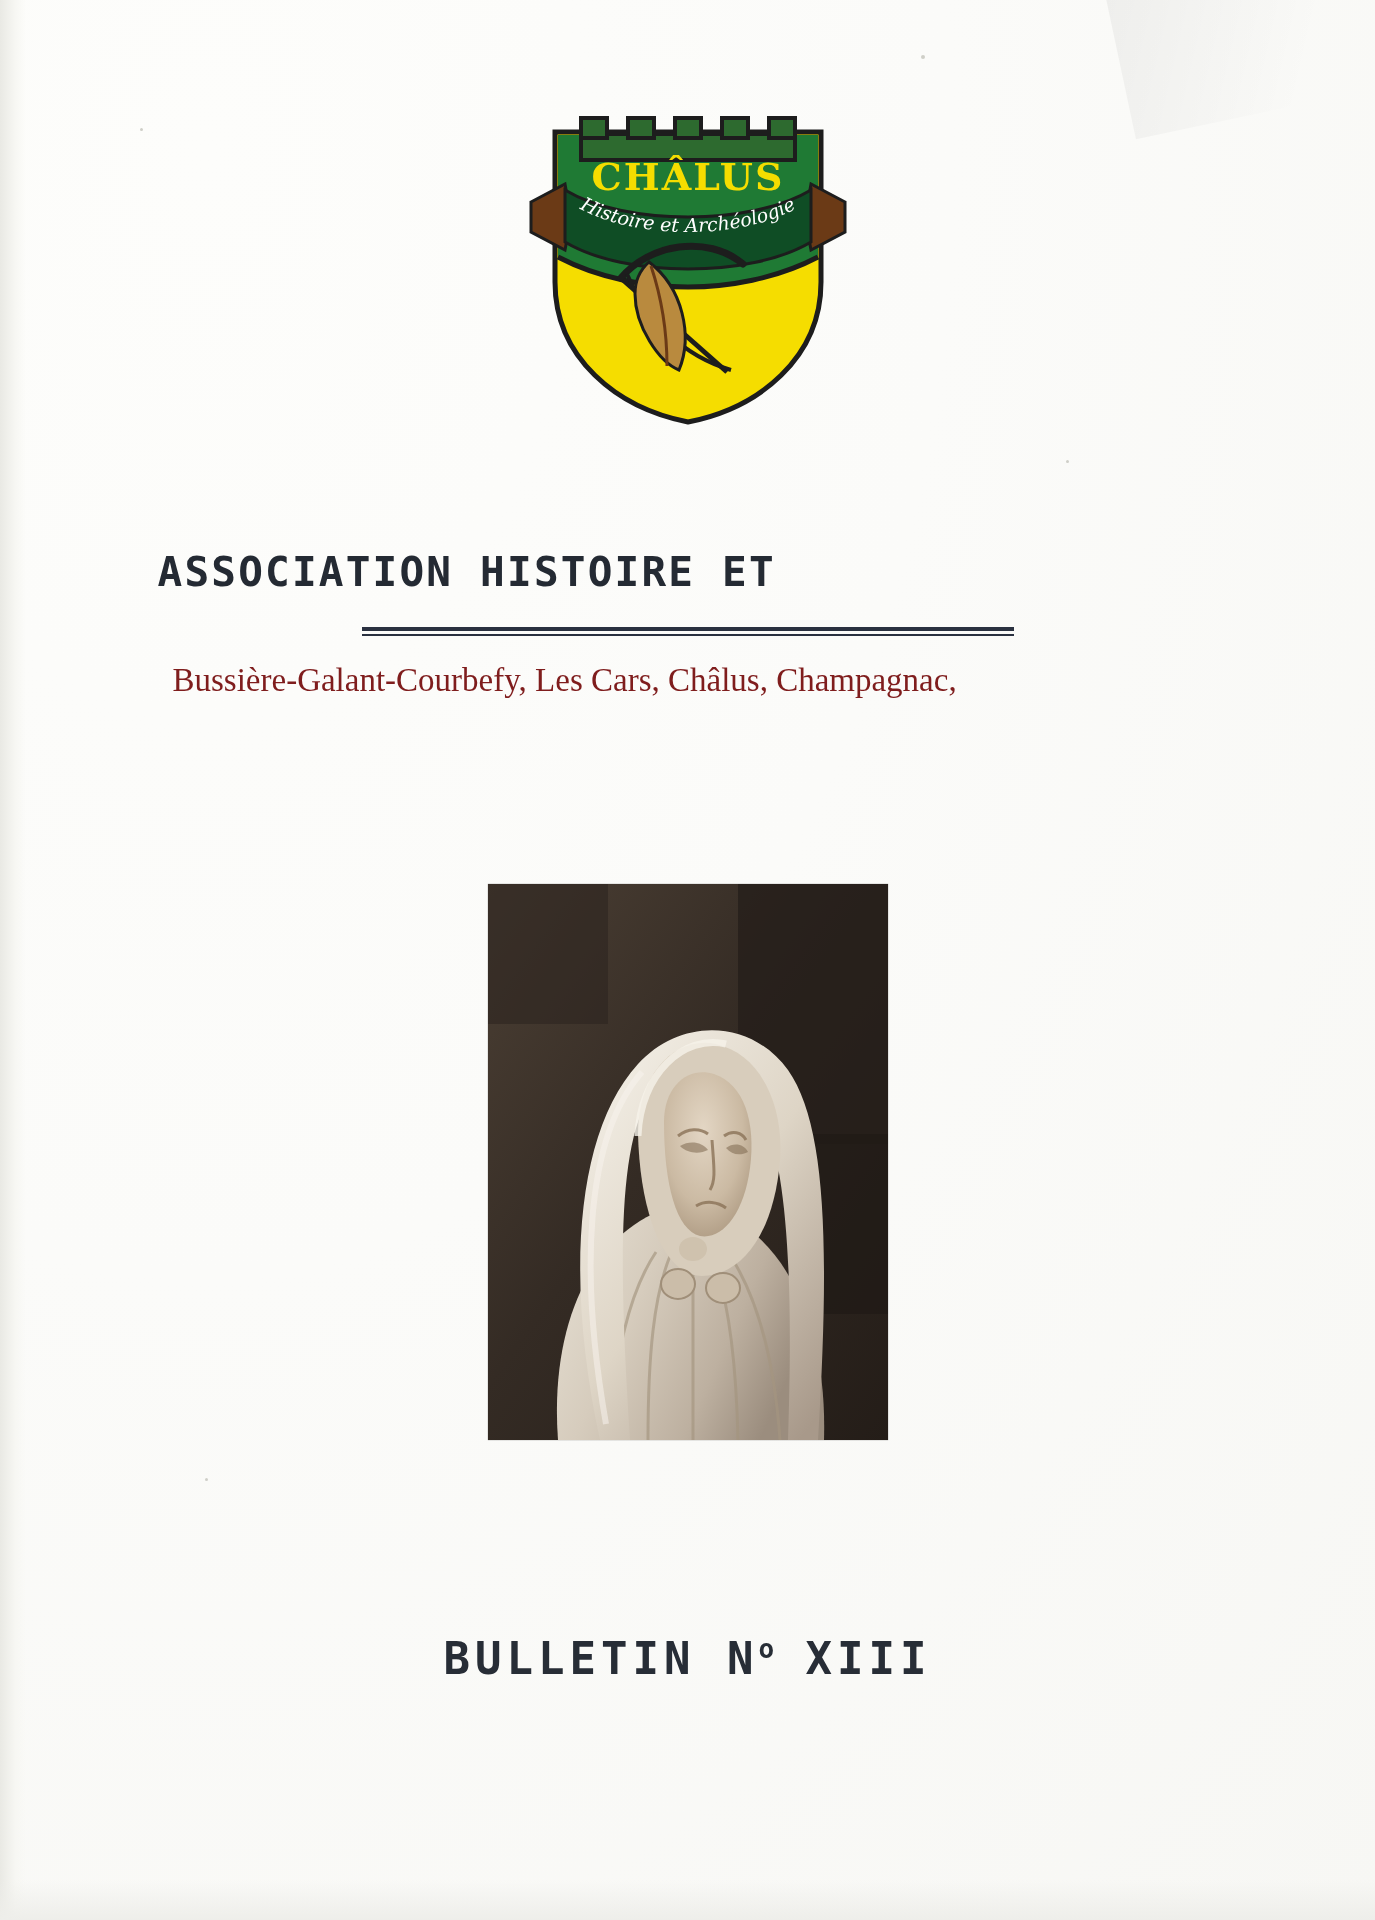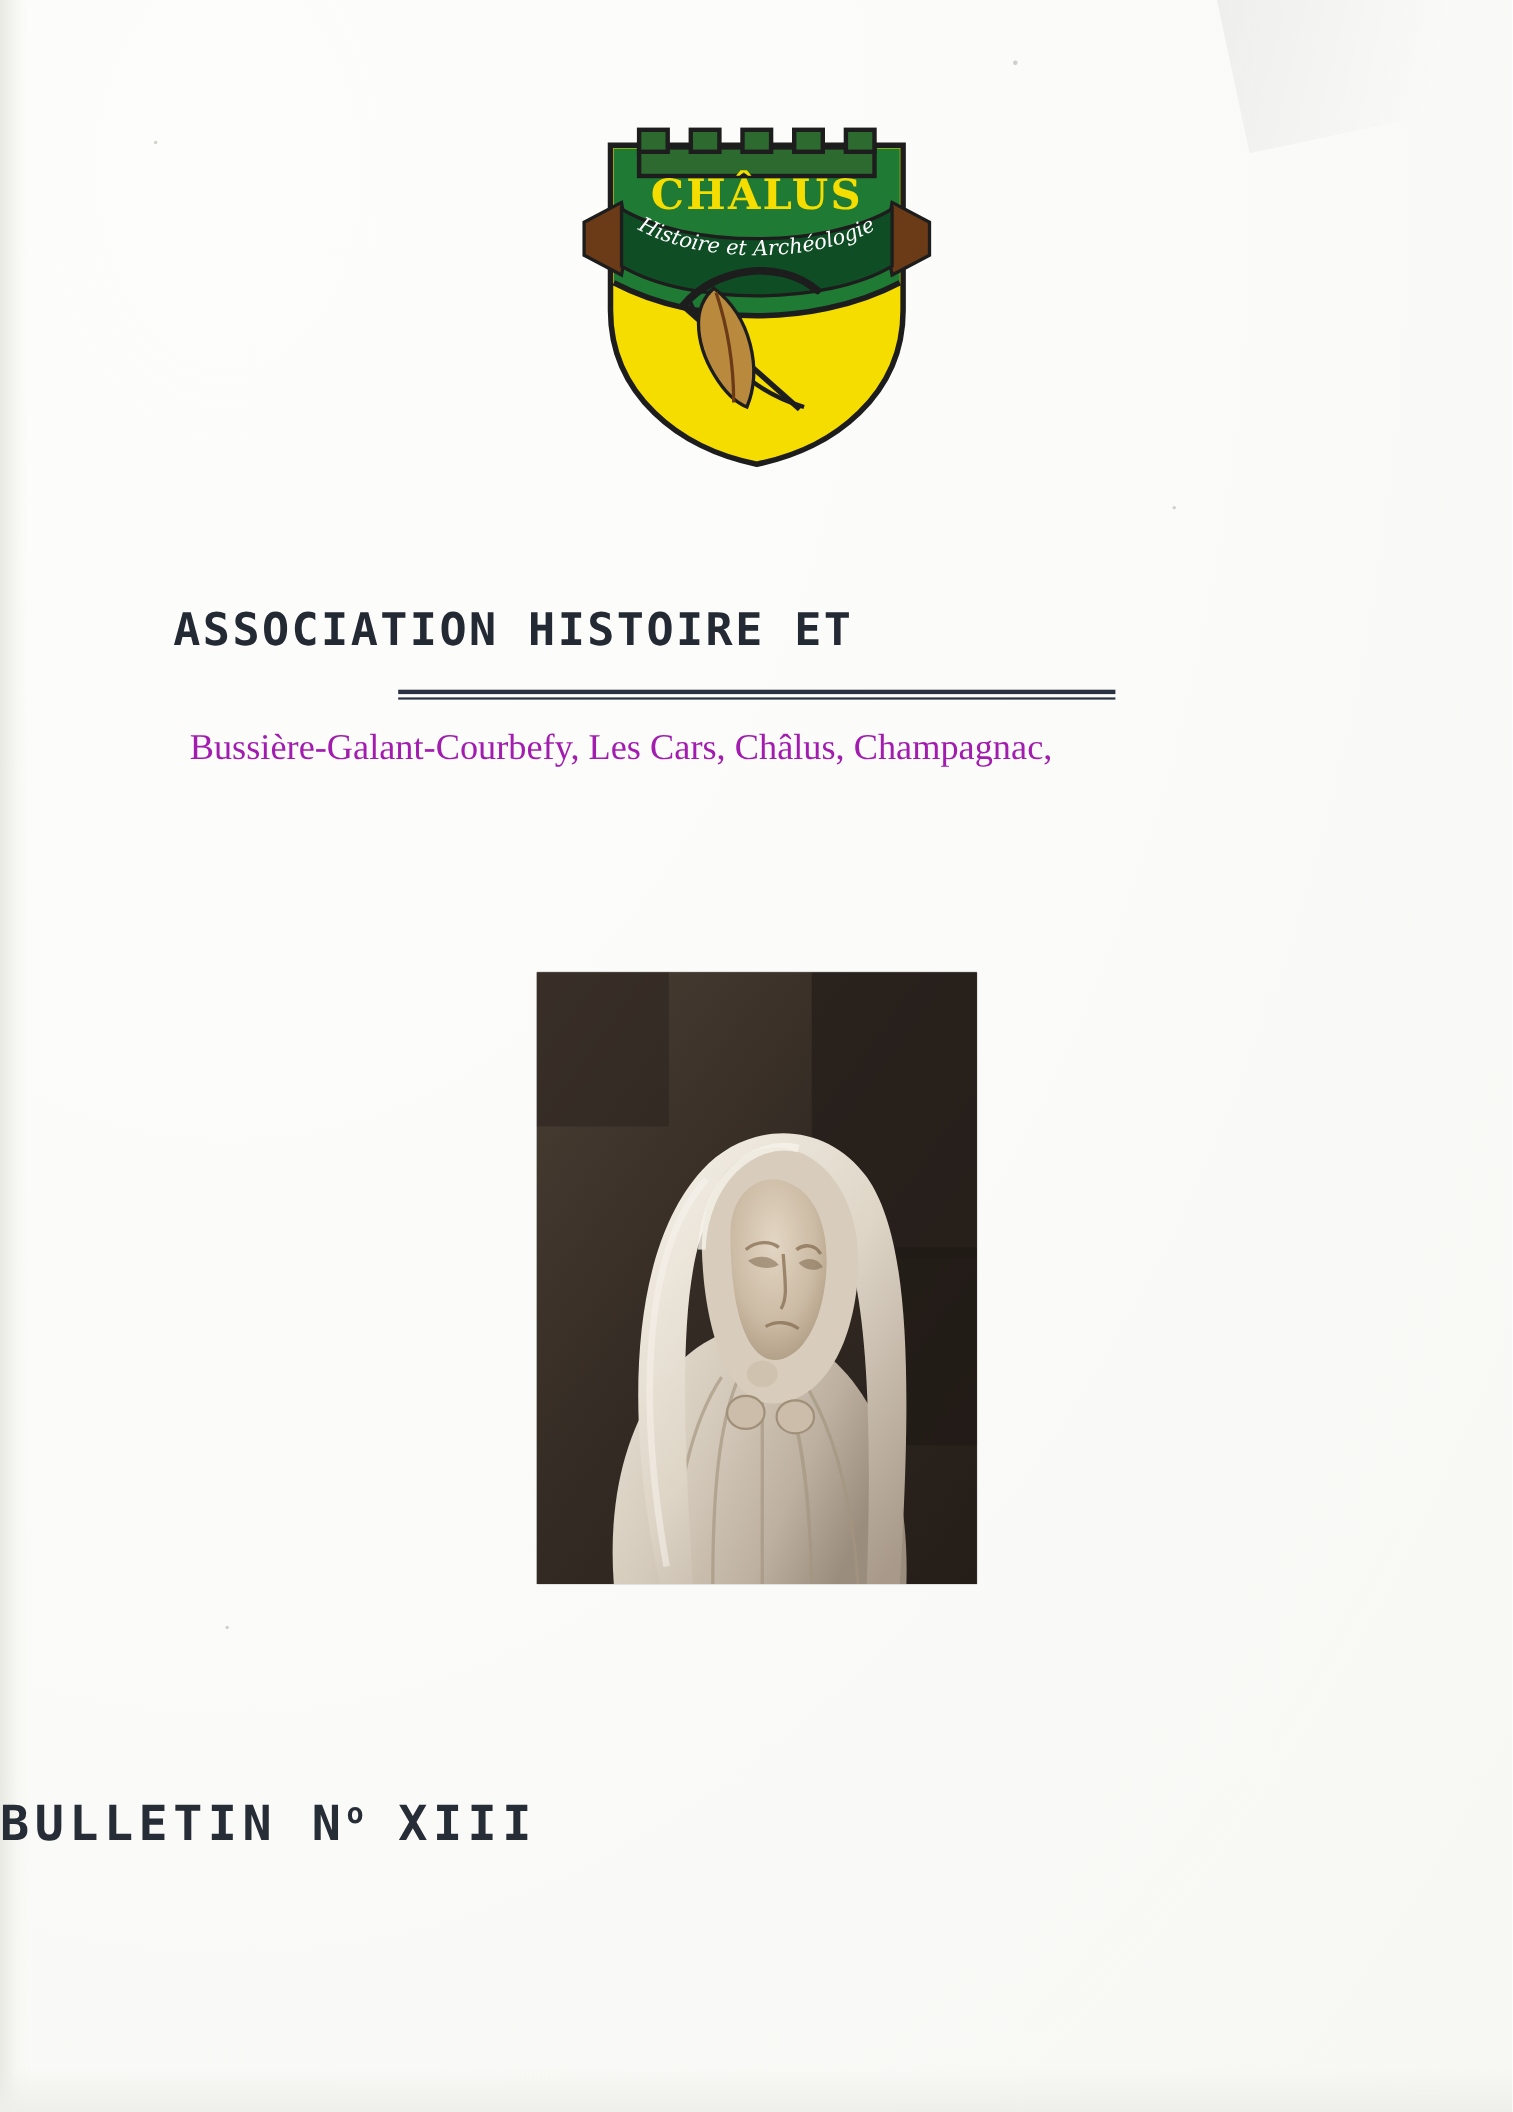--- a/index.html
+++ b/index.html
@@ -100,21 +100,21 @@
   .rule .r2 {
     position: absolute; left: 0; right: 0; bottom: 0;
     height: 2px; background: #2a3140;
   }
   .communes {
     margin: 22px auto 0;
     width: 1030px;
     font-family: "Liberation Serif", serif;
     font-size: 33px;
     line-height: 1.38;
-    color: #a21caf;
+    color: #7f1d1d;
   }
 
   
   .photo {
     position: absolute;
     left: 50%;
     transform: translateX(-50%);
     top: 884px;
     width: 400px;
     height: 556px;
@@ -122,20 +122,21 @@
     overflow: hidden;
     box-shadow: 0 0 1px rgba(0,0,0,0.5);
   }
   .photo svg { display: block; width: 100%; height: 100%; }
 
   
   .bulletin {
     position: absolute;
     left: 0; right: 0;
     top: 1633px;
+    text-align: center;
     font-family: "DejaVu Sans Mono", monospace;
     font-weight: bold;
     font-size: 44px;
     letter-spacing: 5px;
     color: #272d36;
   }
   .bulletin sup {
     font-size: 26px;
     vertical-align: super;
     letter-spacing: 0;

